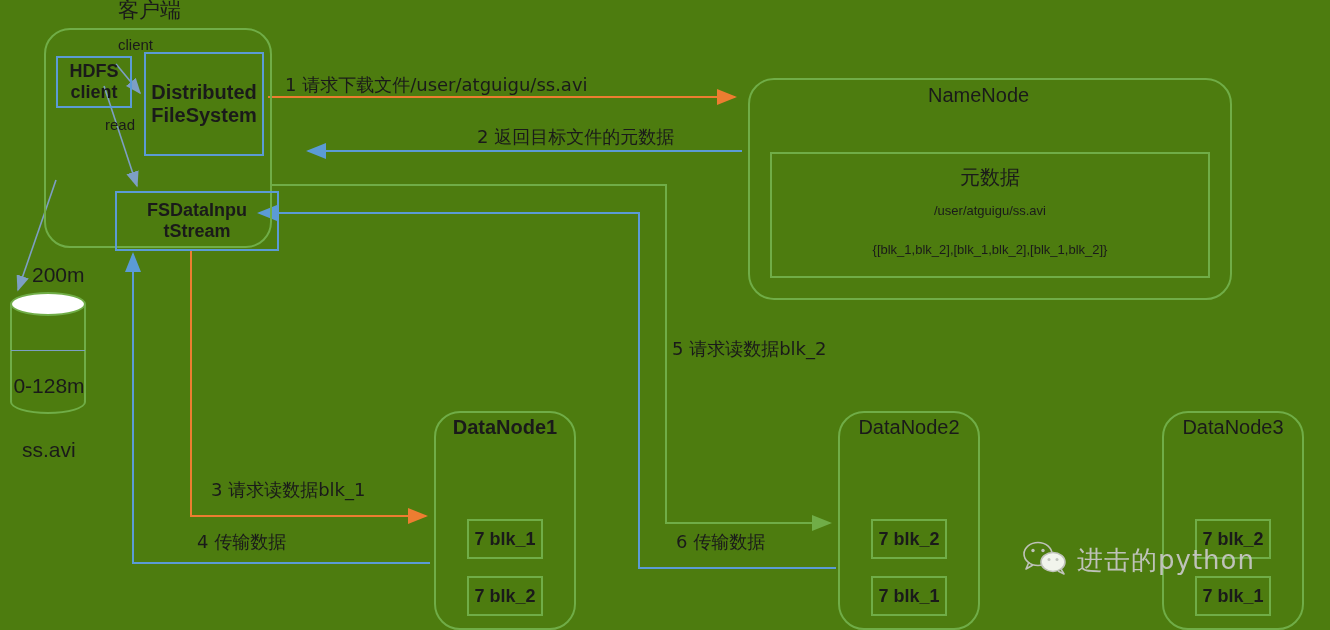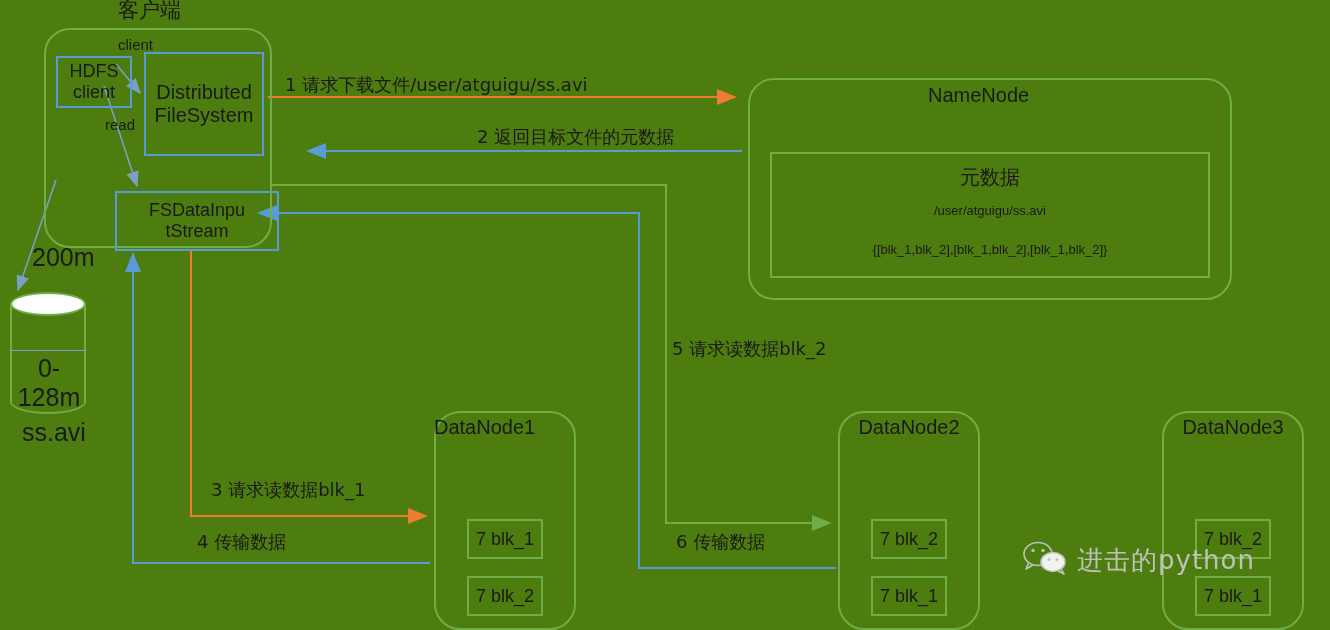--- a/index.html
+++ b/index.html
@@ -43,34 +43,35 @@
   .lbl {
     position: absolute;
     white-space: nowrap;
     line-height: 1.18;
   }
   .ctr {
     display: flex;
     align-items: center;
     justify-content: center;
     text-align: center;
+    font-weight: bold;
   }
   .cn { font-family: "DejaVu Sans", "Liberation Sans", sans-serif; }
 
   
   .t-client-title { font-size: 21px; }
   .t-box-lg { font-size: 20px; }
   .t-box-md { font-size: 18px; }
   .t-small { font-size: 15px; }
   .t-arrow { font-size: 18px; }
   .t-node { font-size: 20px; }
   .t-blk { font-size: 18px; }
   .t-meta-h { font-size: 20px; }
   .t-meta { font-size: 13px; }
-  .t-cyl { font-size: 25px; }
+  .t-cyl { font-size: 21px; margin-top: 20px; }
 
   
   #cyl-wrap { position: absolute; left: 10px; top: 292px; width: 80px; height: 122px; }
   #cyl-body {
     position: absolute; left: 0; top: 12px; width: 76px; height: 98px;
     border-left: 2px solid #70AD47; border-right: 2px solid #70AD47;
     box-sizing: border-box;
   }
   #cyl-top {
     position: absolute; left: 0; top: 0; width: 76px; height: 24px;
@@ -214,21 +215,21 @@
 
   <div class="lbl cn t-arrow" style="left:211px; top:479px;">3 请求读数据blk_1</div>
 
   <div class="lbl cn t-arrow" style="left:197px; top:531px;">4 传输数据</div>
 
   <div class="lbl cn t-arrow" style="left:672px; top:338px;">5 请求读数据blk_2</div>
 
   <div class="lbl cn t-arrow" style="left:676px; top:531px;">6 传输数据</div>
 
   <div class="node rrect" style="left:434px; top:411px; width:142px; height:219px;"></div>
-  <div class="lbl t-node" style="left:434px; top:416px; width:142px; text-align:left;">DataNode1</div>
+  <div class="lbl t-node" style="left:434px; top:416px; width:142px; text-align:center;font-weight:bold;">DataNode1</div>
   <div class="node grect ctr t-blk" style="left:467px; top:519px; width:76px; height:40px;">7 blk_1</div>
   <div class="node grect ctr t-blk" style="left:467px; top:576px; width:76px; height:40px;">7 blk_2</div>
 
   <div class="node rrect" style="left:838px; top:411px; width:142px; height:219px;"></div>
   <div class="lbl t-node" style="left:838px; top:416px; width:142px; text-align:center;">DataNode2</div>
   <div class="node grect ctr t-blk" style="left:871px; top:519px; width:76px; height:40px;">7 blk_2</div>
   <div class="node grect ctr t-blk" style="left:871px; top:576px; width:76px; height:40px;">7 blk_1</div>
 
   <div class="node rrect" style="left:1162px; top:411px; width:142px; height:219px;"></div>
   <div class="lbl t-node" style="left:1162px; top:416px; width:142px; text-align:center;">DataNode3</div>

